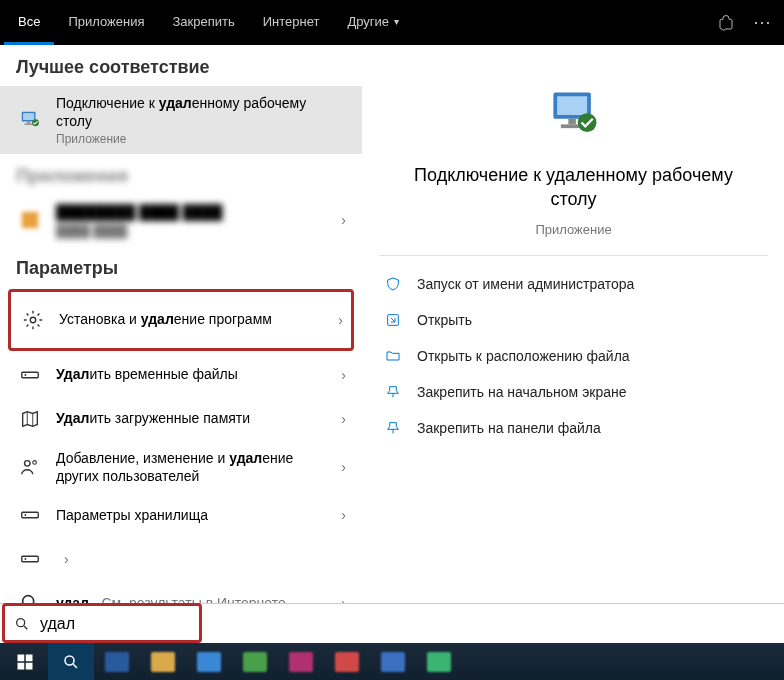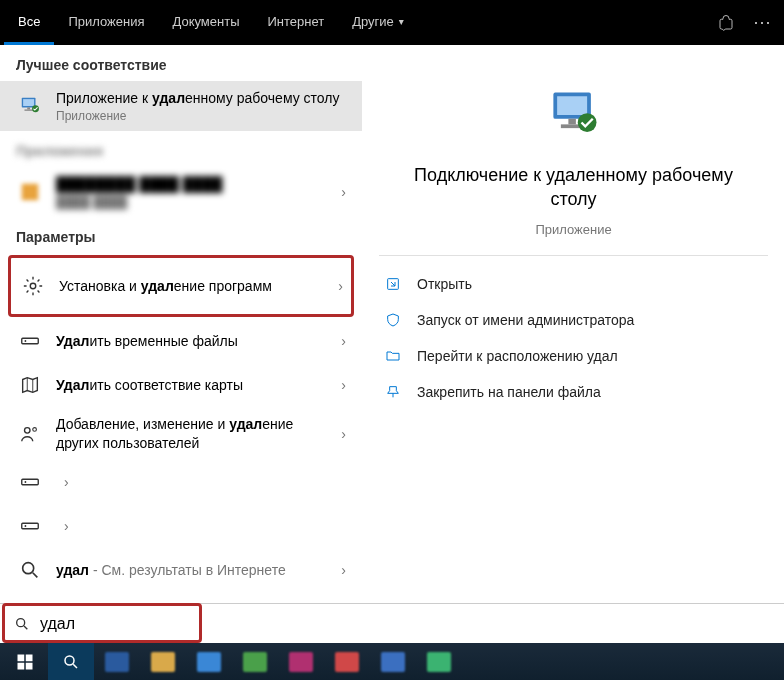--- a/index.html
+++ b/index.html
@@ -10,21 +10,21 @@
   .tab.active { color: #fff; border-bottom: 3px solid #0078d4; }
   .tab .chev { margin-left: 5px; font-size: 10px; }
   .top-spacer { flex: 1; }
   .top-icon { width: 36px; height: 45px; display: flex; align-items: center; justify-content: center; color: #ccc; cursor: pointer; }
   .top-icon svg { width: 18px; height: 18px; fill: #ccc; }
 
   .main { display: flex; height: 558px; }
   .left { width: 362px; overflow: hidden; }
   .right { flex: 1; border-left: 1px solid transparent; padding: 20px 10px 0 10px; }
 
-  .section-header { font-size: 14px; font-weight: 600; color: #333; padding: 12px 16px 8px 16px; }
+  .section-header { font-size: 18px; font-weight: 600; color: #333; padding: 12px 16px 8px 16px; }
   
   .result { display: flex; align-items: center; padding: 8px 16px; cursor: pointer; position: relative; }
   .result.selected { background: #e5e5e5; }
   .result .icon { width: 28px; height: 28px; margin-right: 12px; display: flex; align-items: center; justify-content: center; flex-shrink: 0; }
   .result .icon svg { width: 22px; height: 22px; }
   .result .text { flex: 1; min-width: 0; }
   .result .title { font-size: 14px; color: #000; line-height: 1.3; }
   .result .title .hl { font-weight: 600; }
   .result .subtitle { font-size: 12px; color: #767676; margin-top: 2px; }
   .result .arrow { color: #767676; font-size: 14px; margin-left: 8px; }
@@ -64,21 +64,21 @@
 <body>
 
 <div class="topbar">
   <div class="tab active">
       <span>Все</span>
     </div>
   <div class="tab">
       <span>Приложения</span>
     </div>
   <div class="tab">
-      <span>Документы</span>
+      <span>Закрепить</span>
     </div>
   <div class="tab">
       <span>Интернет</span>
     </div>
   <div class="tab">
       <span>Другие</span>
       <span class="chev">▾</span>
     </div>
   <div class="top-spacer"></div>
   <div class="top-icon">
@@ -99,21 +99,21 @@
         <svg viewBox="0 0 32 32">
             <rect x="4" y="4" width="20" height="14" rx="1" fill="#3a7fc4"></rect>
             <rect x="6" y="6" width="16" height="10" fill="#a9d0f5"></rect>
             <rect x="12" y="18" width="4" height="3" fill="#888"></rect>
             <rect x="8" y="21" width="12" height="2" fill="#888"></rect>
             <circle cx="24" cy="20" r="5" fill="#2e7d32"></circle>
             <path d="M21 20 l2 2 l4 -4" stroke="#fff" stroke-width="1.5" fill="none"></path>
           </svg>
       </div>
       <div class="text">
-        <div class="title"><span>Приложение к </span><span class="hl">удал</span><span>енному рабочему столу</span></div>
+        <div class="title"><span>Подключение к </span><span class="hl">удал</span><span>енному рабочему столу</span></div>
         <div class="subtitle">Приложение</div>
       </div>
     </div>
 
     <div class="section-header blur" style="filter:blur(3px);color:#888;">Приложения</div>
     <div class="result blur">
       <div class="icon">
           <svg viewBox="0 0 24 24">
             <rect x="3" y="3" width="18" height="18" fill="#e8a33d"></rect>
           </svg>
@@ -156,21 +156,21 @@
     </div>
 
     <div class="result">
       <div class="icon">
           <svg viewBox="0 0 24 24">
             <path d="M4 6l5-2 6 2 5-2v14l-5 2-6-2-5 2z" fill="none" stroke="#333" stroke-width="1.5"></path>
             <path d="M9 4v14M15 6v14" stroke="#333" stroke-width="1"></path>
           </svg>
         </div>
       <div class="text">
-          <div class="title"><span></span><span class="hl">Удал</span><span>ить соответствие карты</span></div>
+          <div class="title"><span></span><span class="hl">Удал</span><span>ить загруженные памяти</span></div>
         </div>
       <div class="arrow">›</div>
     </div>
 
     <div class="result">
       <div class="icon">
           <svg viewBox="0 0 24 24">
             <circle cx="9" cy="8" r="3" fill="none" stroke="#333" stroke-width="1.5"></circle>
             <path d="M3 20c0-3 3-5 6-5s6 2 6 5" fill="none" stroke="#333" stroke-width="1.5"></path>
             <circle cx="17" cy="7" r="2" fill="none" stroke="#333" stroke-width="1.2"></circle>
@@ -181,20 +181,23 @@
         </div>
       <div class="arrow">›</div>
     </div>
 
     <div class="result">
       <div class="icon">
           <svg viewBox="0 0 24 24">
             <rect x="3" y="9" width="18" height="6" rx="1" fill="none" stroke="#333" stroke-width="1.5"></rect>
             <circle cx="7" cy="12" r="1" fill="#333"></circle>
           </svg>
+        </div>
+      <div class="text">
+          <div class="title">Параметры хранилища</div>
         </div>
       <div class="arrow">›</div>
     </div>
 
     <div class="result">
       <div class="icon">
           <svg viewBox="0 0 24 24">
             <rect x="3" y="9" width="18" height="6" rx="1" fill="none" stroke="#333" stroke-width="1.5"></rect>
             <circle cx="7" cy="12" r="1" fill="#333"></circle>
           </svg>
@@ -228,41 +231,49 @@
           <path d="M40 40 l4 4 l8 -8" stroke="#fff" stroke-width="2.5" fill="none"></path>
         </svg>
     </div>
     <div class="preview-title">Подключение к удаленному рабочему столу</div>
     <div class="preview-sub">Приложение</div>
     <div class="preview-divider"></div>
 
     <div class="action">
       <div class="aicon">
           <svg viewBox="0 0 24 24">
+            <path d="M12 3l8 3v5c0 5-3 8-8 10-5-2-8-5-8-10V6z"></path>
+          </svg>
+        </div>
+      <div class="alabel">Запуск от имени администратора</div>
+    </div>
+    <div class="action">
+      <div class="aicon">
+          <svg viewBox="0 0 24 24">
             <rect x="4" y="4" width="16" height="16" rx="1"></rect>
             <path d="M9 9l6 6M15 9v6h-6"></path>
           </svg>
         </div>
       <div class="alabel">Открыть</div>
     </div>
     <div class="action">
       <div class="aicon">
           <svg viewBox="0 0 24 24">
-            <path d="M12 3l8 3v5c0 5-3 8-8 10-5-2-8-5-8-10V6z"></path>
-          </svg>
-        </div>
-      <div class="alabel">Запуск от имени администратора</div>
-    </div>
-    <div class="action">
-      <div class="aicon">
-          <svg viewBox="0 0 24 24">
             <path d="M3 6h6l2 2h10v10H3z"></path>
           </svg>
         </div>
-      <div class="alabel">Перейти к расположению удал</div>
+      <div class="alabel">Открыть к расположению файла</div>
+    </div>
+    <div class="action">
+      <div class="aicon">
+          <svg viewBox="0 0 24 24">
+            <path d="M7 4h10v6l3 4H4l3-4zM12 14v6"></path>
+          </svg>
+        </div>
+      <div class="alabel">Закрепить на начальном экране</div>
     </div>
     <div class="action">
       <div class="aicon">
           <svg viewBox="0 0 24 24">
             <path d="M7 4h10v6l3 4H4l3-4zM12 14v6"></path>
           </svg>
         </div>
       <div class="alabel">Закрепить на панели файла</div>
     </div>
   </div>

